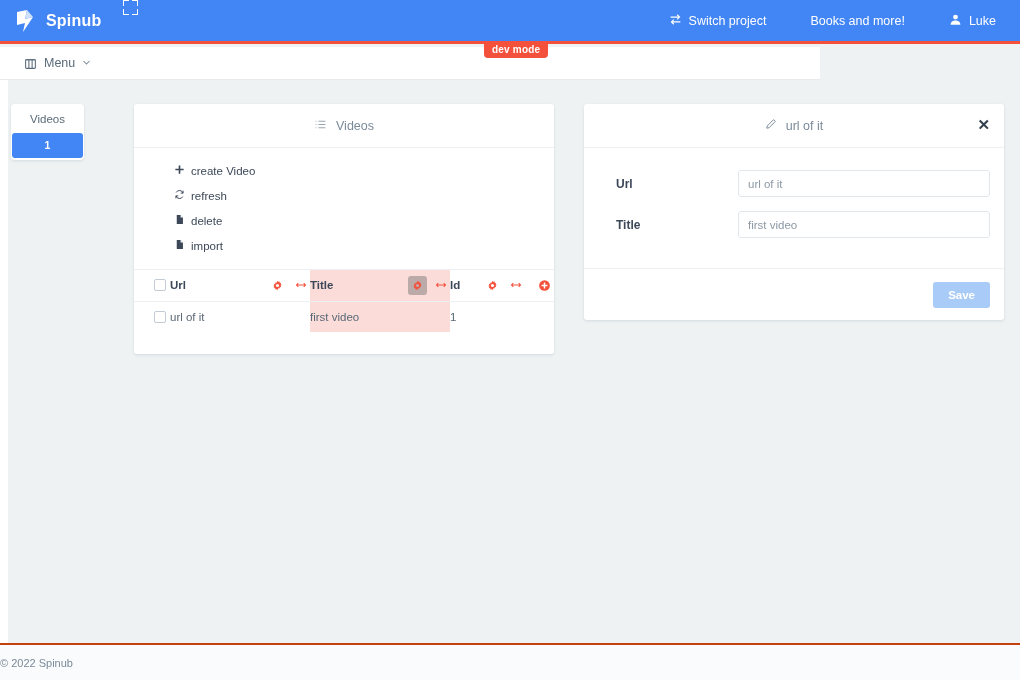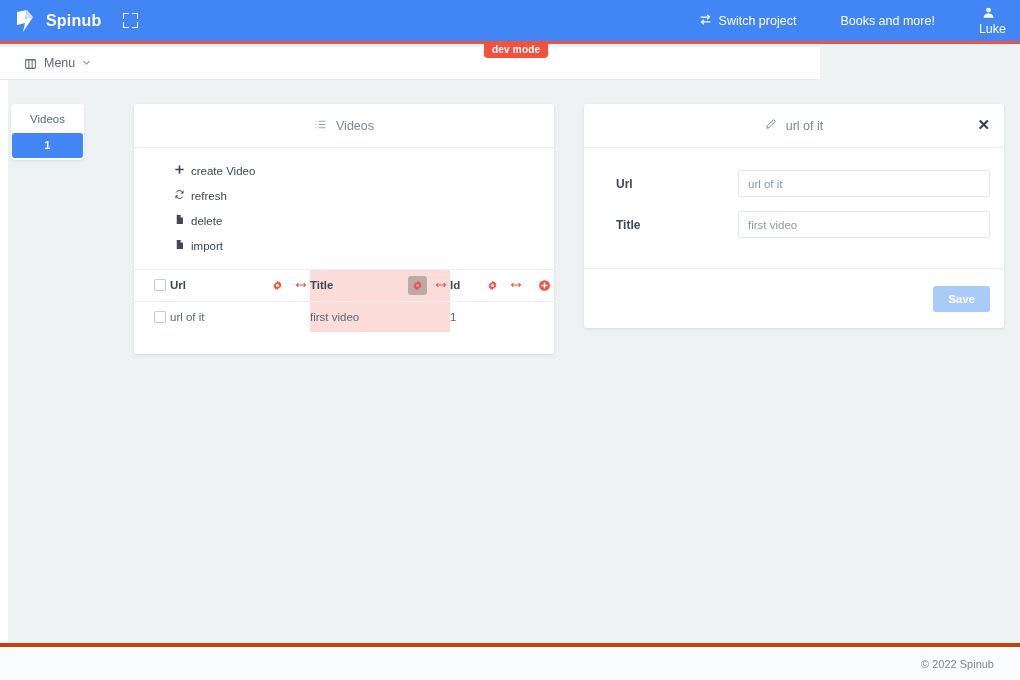--- a/index.html
+++ b/index.html
@@ -9,21 +9,21 @@
     font-family: "Liberation Sans", sans-serif;
     background: #eef2f3;
     overflow: hidden;
   }
   body { position: relative; }
 
   
   .navbar {
     position: absolute; top: 0; left: 0; width: 1020px; height: 44px;
     background: #4285f4;
-    display: flex; align-items: center;
+    display: flex; 
     border-bottom: 3px solid #f4513d;
   }
   .brand { display: flex; align-items: center; padding-left: 12px; }
   .logo-mark { width: 26px; height: 26px; position: relative; }
   .brand-name {
     color: #fff; font-weight: bold; font-size: 16px; margin-left: 8px;
     letter-spacing: .2px;
   }
   .expand-icon { margin-left: 22px; width: 15px; height: 15px; position: relative; }
   .expand-icon i {
@@ -32,21 +32,21 @@
   .expand-icon i.tl { top:0; left:0; border-right:none; border-bottom:none; }
   .expand-icon i.tr { top:0; right:0; border-left:none; border-bottom:none; }
   .expand-icon i.bl { bottom:0; left:0; border-right:none; border-top:none; }
   .expand-icon i.br { bottom:0; right:0; border-left:none; border-top:none; }
 
   .nav-right { margin-left: auto; display: flex; align-items: center; }
   .nav-item {
     color: #ffffff; font-size: 12.5px; display: flex; align-items: center;
     margin-right: 44px; white-space: nowrap;
   }
-  .nav-item:last-child { margin-right: 14px; flex-direction: column; }
+  .nav-item:last-child { margin-right: 24px; }
   .nav-item svg { margin-right: 7px; }
 
   
   .dev-badge {
     position: absolute; top: 42px; left: 484px;
     background: #f4513d; color: #fff; font-size: 10px;
     padding: 2px 8px 3px; border-radius: 0 0 4px 4px; font-weight: 600;
     letter-spacing: .2px; z-index: 6;
   }
 
@@ -153,33 +153,33 @@
   .form-label {
     width: 136px; font-size: 12px; color: #3c4858; font-weight: bold;
     padding-left: 14px;
   }
   .form-input {
     flex: 1; height: 27px; border: 1px solid #e2e7eb; border-radius: 3px;
     display: flex; align-items: center; padding: 0 9px;
     font-size: 11.5px; color: #8d99a5; background: #fff;
   }
   .card-foot {
-    border-top: 1px solid #edf0f2; height: 60px; display: flex;
+    border-top: 1px solid #edf0f2; height: 52px; display: flex;
     align-items: center; justify-content: flex-end; padding-right: 14px;
   }
   .save-btn {
     background: #a9cbf7; color: #fff; font-size: 11.5px;
     padding: 7px 15px; border-radius: 3px; font-weight: 600;
   }
 
   
   .footer {
     position: absolute; bottom: 0; left: 0; width: 1020px; height: 37px;
-    background: #fafbfc; border-top: 4px solid #c2410c;
-    display: flex; align-items: center; justify-content: flex-end;
+    background: #fafbfc; border-top: 2px solid #c2410c;
+    display: flex; align-items: center; 
   }
   .footer span { font-size: 11px; color: #7b8a99; padding-right: 26px; }
 </style>
 </head>
 <body>
 
 <div class="navbar">
   <div class="brand">
     <span class="logo-mark">
       <svg width="26" height="26" viewBox="0 0 26 26">

